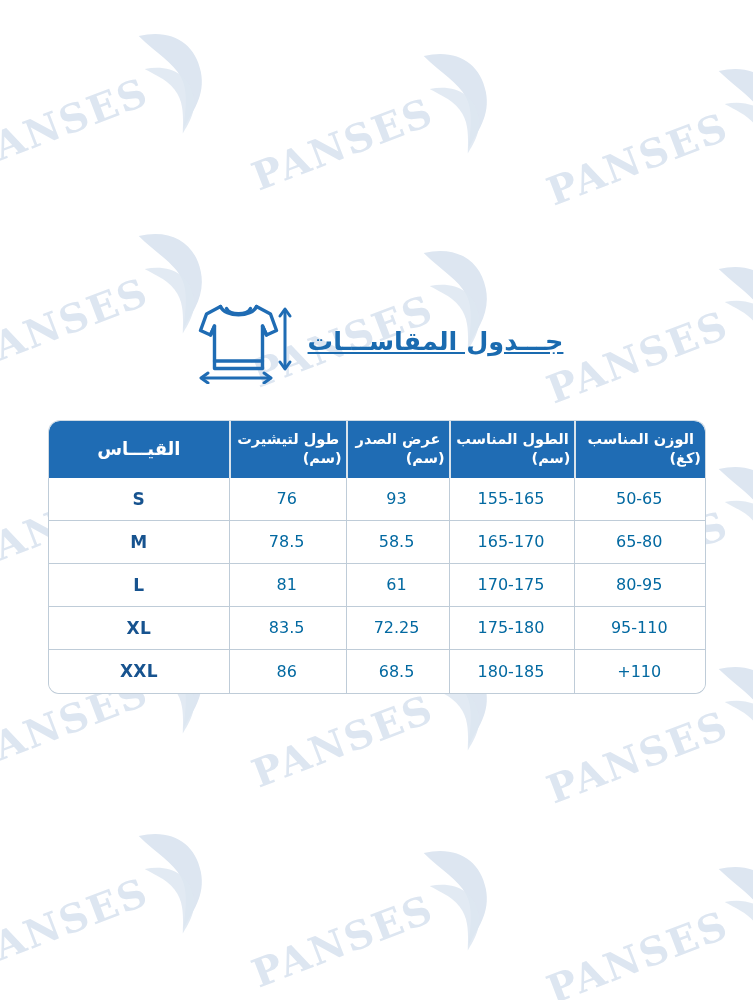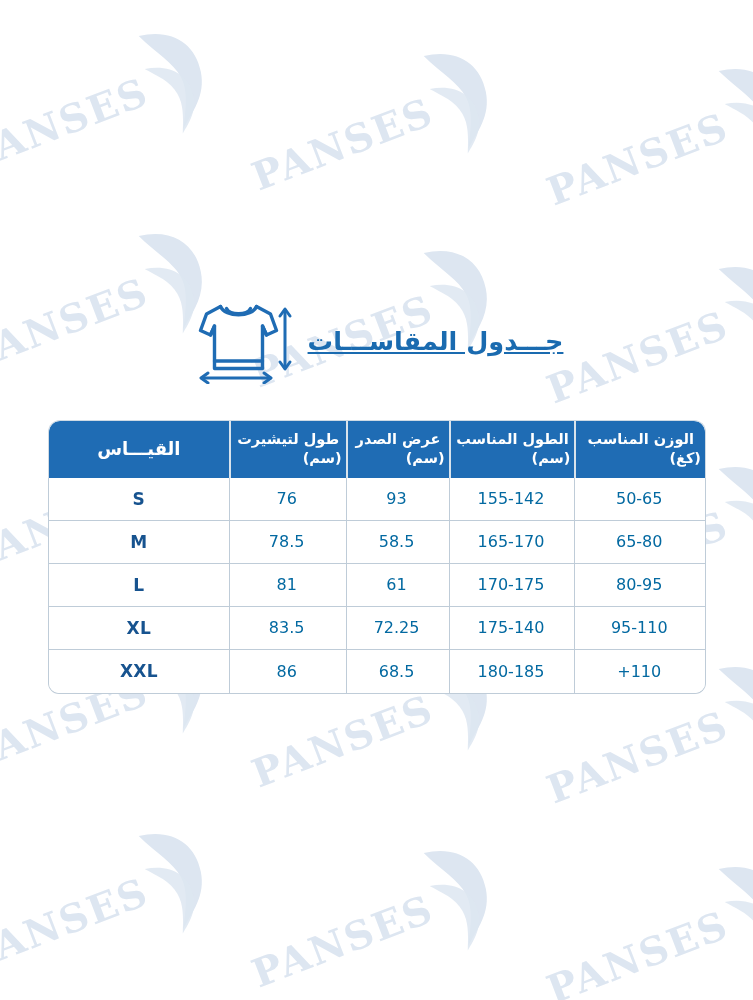--- a/index.html
+++ b/index.html
@@ -332,42 +332,42 @@
       <colgroup>
         <col style="width:19.9%">
           <col style="width:19.2%">
           <col style="width:15.7%">
           <col style="width:17.8%">
           <col style="width:27.4%">
       </colgroup>
       <tbody id="table-body">
           <tr>
             <td>50-65</td>
-            <td>155-142</td>
+            <td>155-165</td>
             <td>93</td>
             <td>76</td>
             <td class="cell-size">S</td>
           </tr>
           <tr>
             <td>65-80</td>
             <td>165-170</td>
             <td>58.5</td>
             <td>78.5</td>
             <td class="cell-size">M</td>
           </tr>
           <tr>
             <td>80-95</td>
             <td>170-175</td>
             <td>61</td>
             <td>81</td>
             <td class="cell-size">L</td>
           </tr>
           <tr>
             <td>95-110</td>
-            <td>175-140</td>
+            <td>175-180</td>
             <td>72.25</td>
             <td>83.5</td>
             <td class="cell-size">XL</td>
           </tr>
           <tr>
             <td>+110</td>
             <td>180-185</td>
             <td>68.5</td>
             <td>86</td>
             <td class="cell-size">XXL</td>

